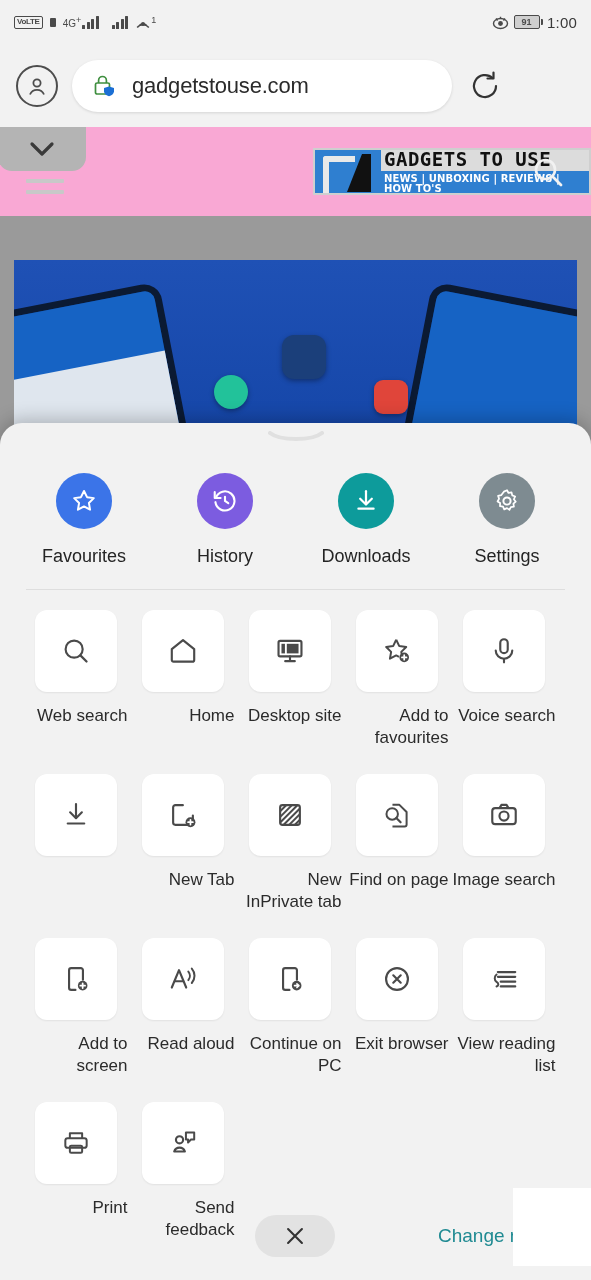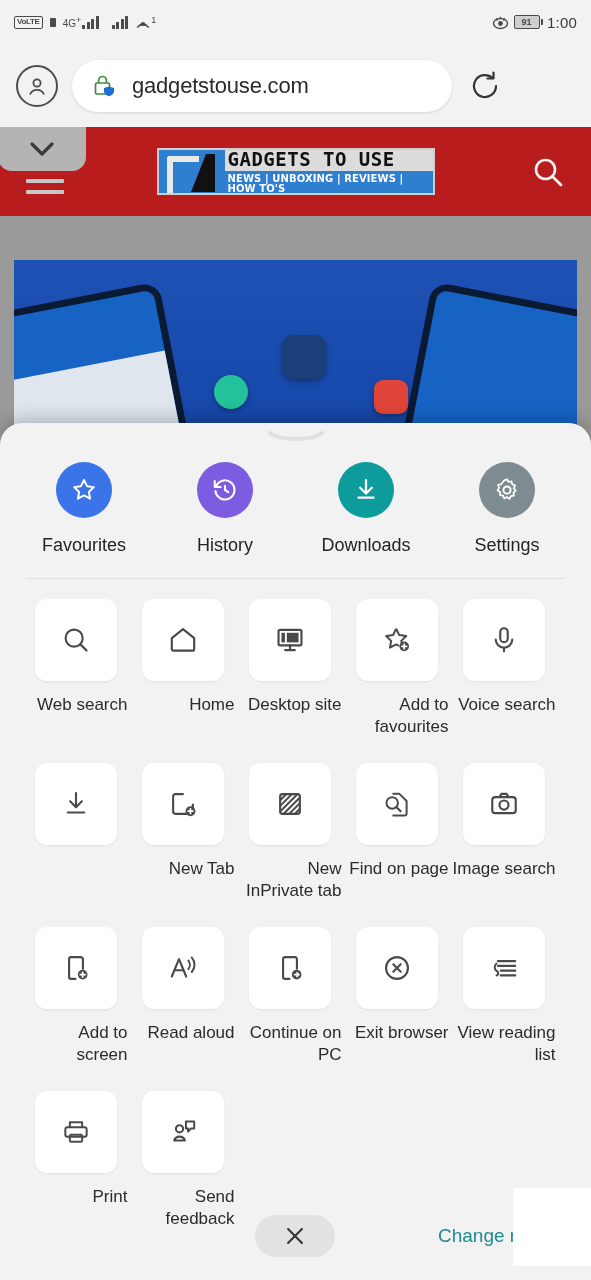--- a/index.html
+++ b/index.html
@@ -57,21 +57,21 @@
     display: flex; align-items: center; padding: 0 20px; gap: 16px;
     box-shadow: 0 1px 3px rgba(0,0,0,.12);
   }
   .url-text { font-size: 22px; color: #2b2b2b; letter-spacing: -.2px; }
   .reload { flex: 0 0 auto; width: 38px; height: 38px; display:flex; align-items:center; justify-content:center; }
 
   
   .page { position: absolute; top: 127px; left:0; width: 591px; height: 1153px; background: #9a9a9a; }
   .site-header {
     position: absolute; top:0; left:0; width:591px; height: 89px;
-    background: #b91c1c; display:flex; align-items:center; justify-content:center;
+    background: #f9a8d4; display:flex; align-items:center; justify-content:flex-end;
   }
   .site-logo {
     width: 278px; height: 47px; background: #2f7fd0;
     border: 2px solid #cfcfcf; display:flex; align-items:stretch; overflow:hidden;
   }
   .logo-mark {
     width: 62px; background: #2f7fd0; position: relative; flex: 0 0 auto;
   }
   .logo-mark:before{
     content:""; position:absolute; left:8px; top:6px; width:26px; height:34px;
@@ -124,21 +124,21 @@
   .sheet {
     position:absolute; left:0; bottom:0; width:591px; height: 857px;
     background: #f2f2f2; border-radius: 22px 22px 0 0;
     box-shadow: 0 -4px 18px rgba(0,0,0,.22);
   }
   .handle {
     position:absolute; top: 8px; left:50%; transform: translateX(-50%);
     width: 56px; height: 12px;
   }
   .quick {
-    display:flex; padding: 39px 26px 0; gap: 0; justify-content: space-between;
+    display:flex; padding: 50px 26px 0; gap: 0; justify-content: space-between;
   }
   .quick-item { width: 116px; display:flex; flex-direction:column; align-items:center; }
   .qcircle {
     width: 56px; height: 56px; border-radius: 50%;
     display:flex; align-items:center; justify-content:center;
   }
   .qlabel { margin-top: 17px; font-size: 18px; color: #242424; }
   .divider { margin: 22px 26px 0; height: 1px; background: #dedede; }
 
   .grid { padding: 20px 22px 0; display: flex; flex-wrap: wrap; }

